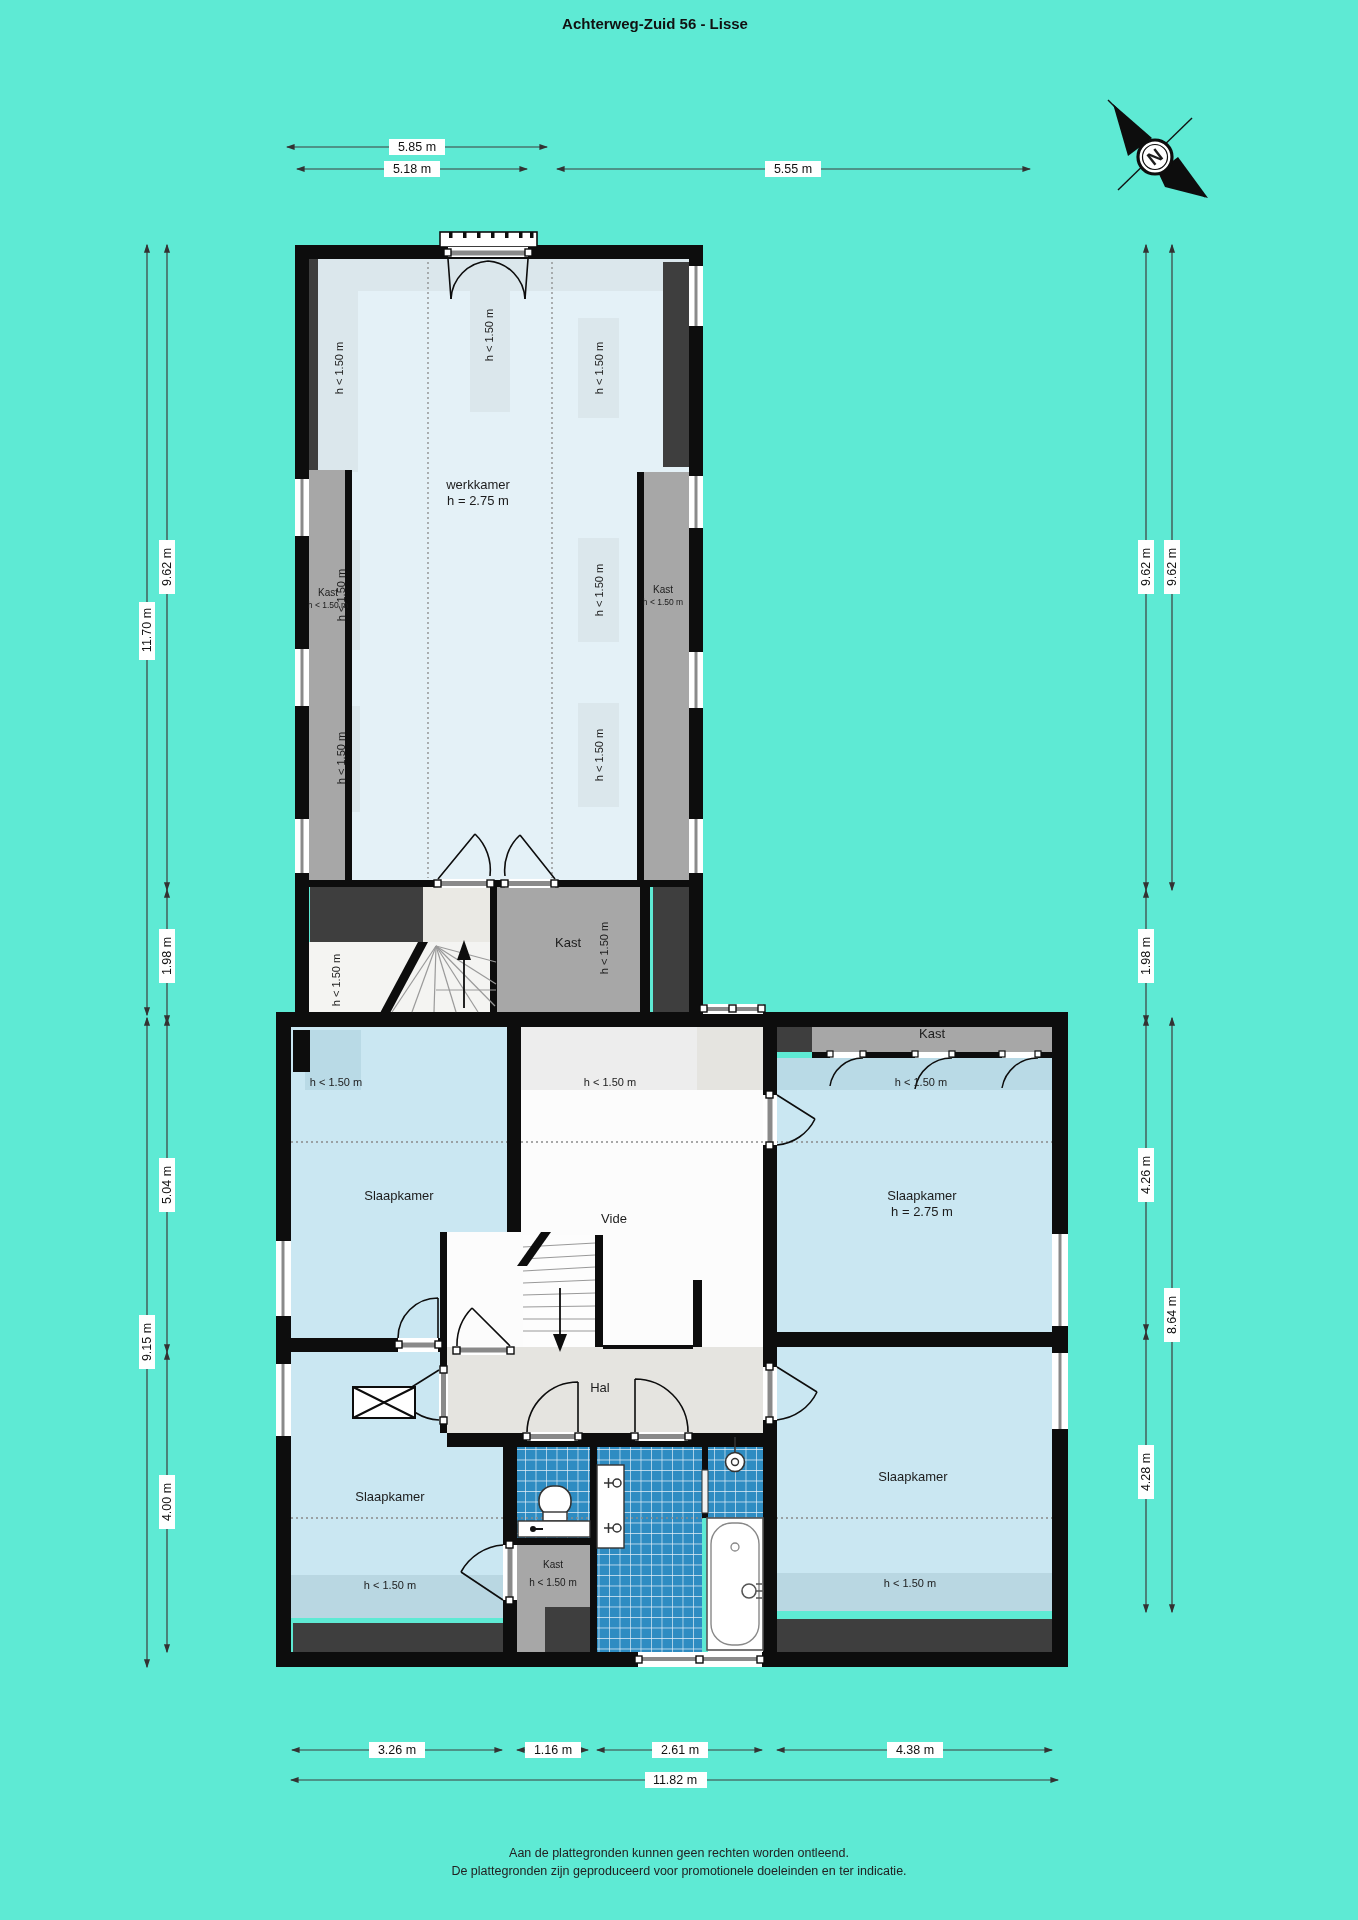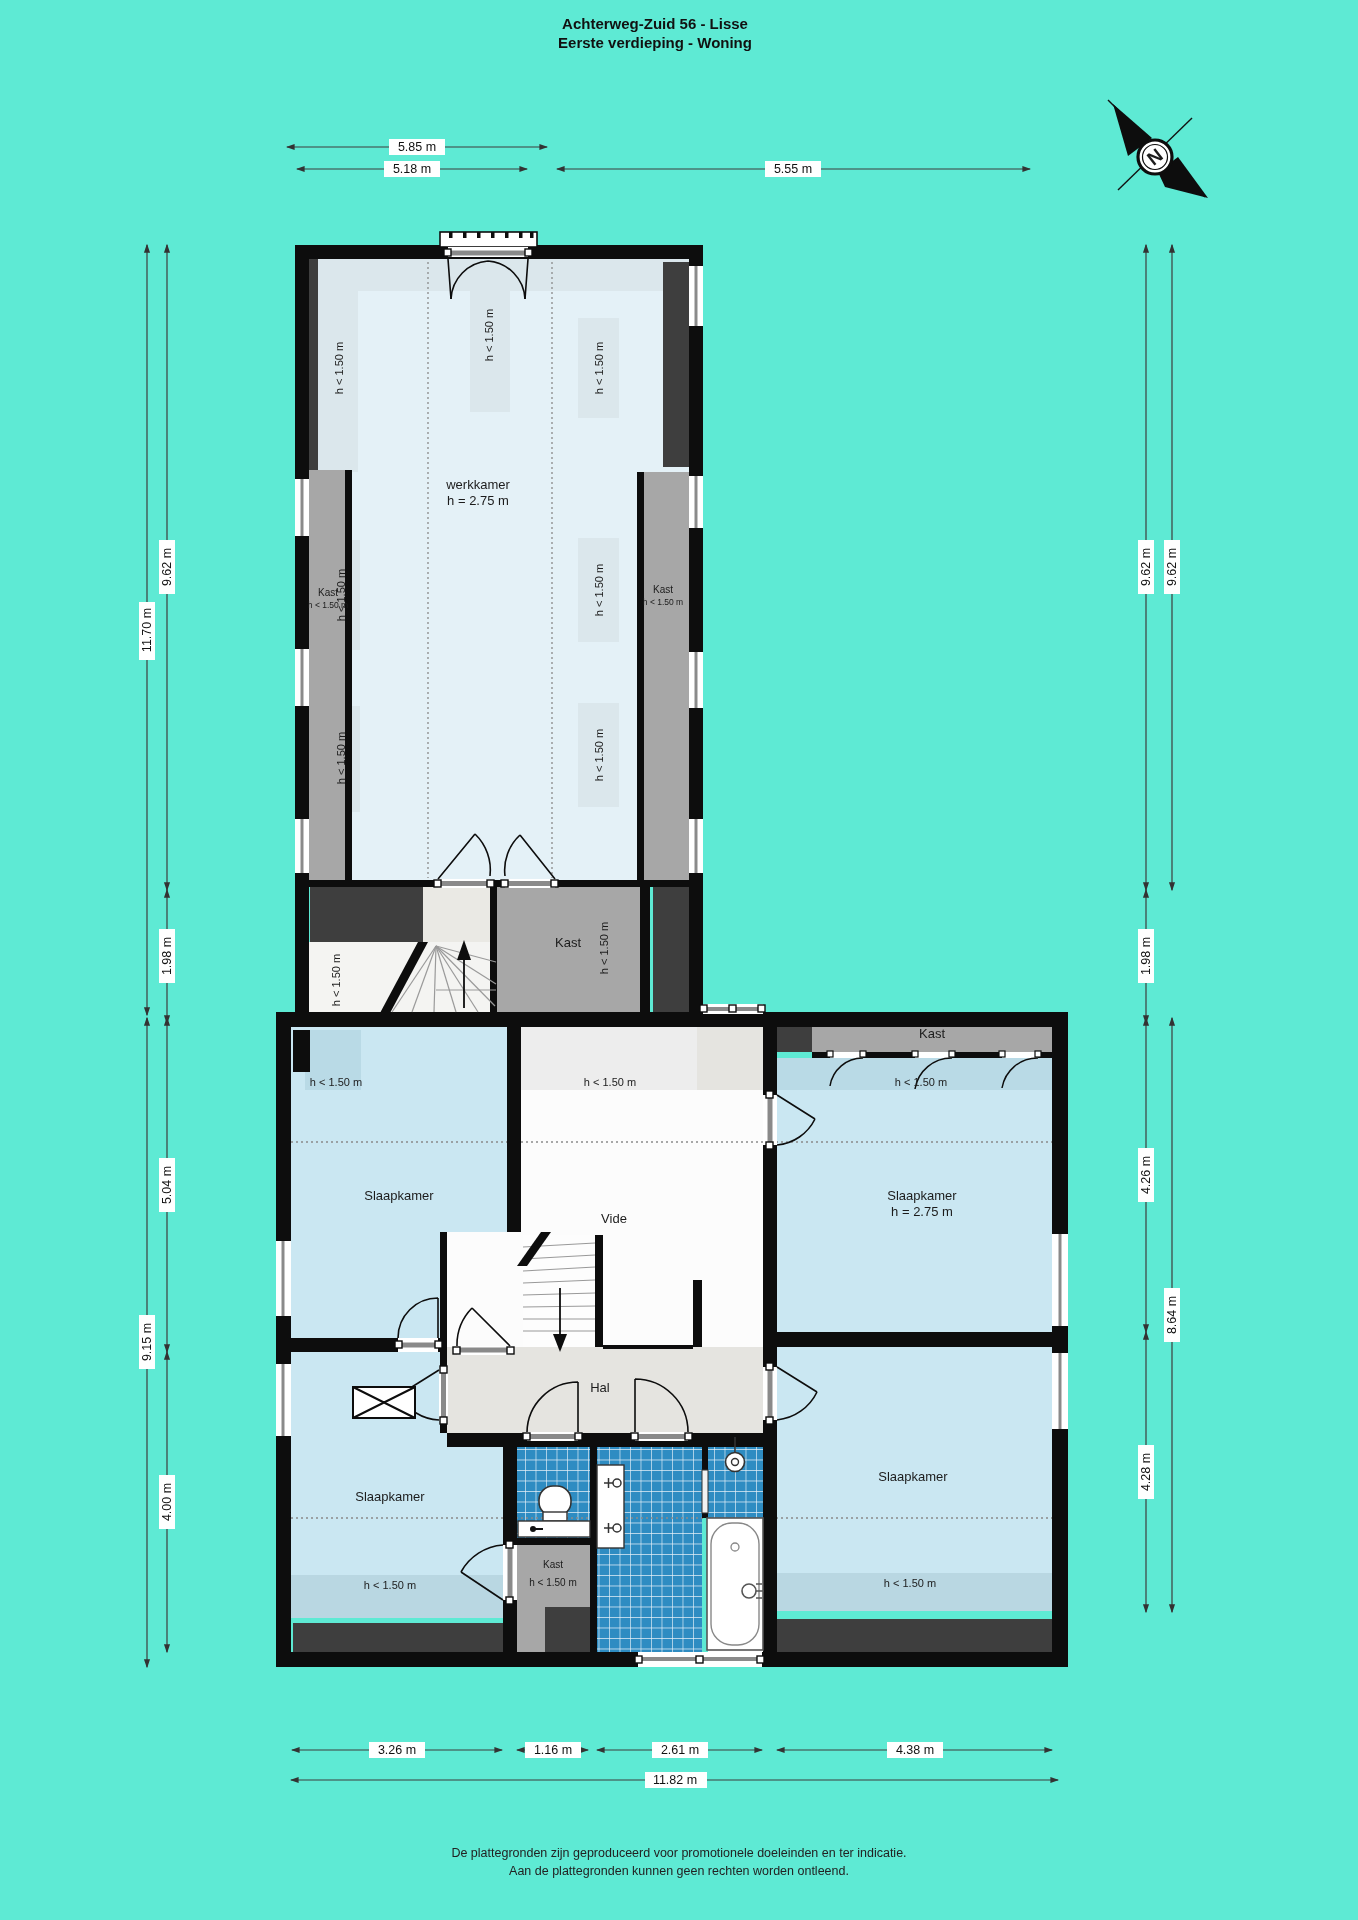--- a/index.html
+++ b/index.html
@@ -16,21 +16,20 @@
   .micro-lbl{font-size:8.5px;}
   .dim-lbl{font-size:12.5px;fill:#111;}
 </style>
 </head>
 <body>
 
 <div id="page">
 
   <div id="title">
     <div>Achterweg-Zuid 56 - Lisse</div>
-    <div>Eerste verdieping - Woning</div>
   </div>
 
   <svg width="1358" height="1920" viewBox="0 0 1358 1920">
     <defs>
       <pattern id="tiles" width="10.5" height="10.5" patternUnits="userSpaceOnUse">
         <rect width="10.5" height="10.5" fill="#2e8cc2"></rect>
         <path d="M0,0 H10.5 M0,0 V10.5" stroke="#e7f2f9" stroke-width="1.3" fill="none"></path>
       </pattern>
       <marker id="arr" viewBox="0 0 10 10" refX="8.5" refY="5" markerWidth="7.5" markerHeight="7.5" orient="auto-start-reverse">
         <path d="M0,1.6 L10,5 L0,8.4 Z" fill="#333"></path>
@@ -538,16 +537,16 @@
       <text class="room-lbl" x="390" y="1501" text-anchor="middle">Slaapkamer</text>
       <text class="room-lbl" x="913" y="1481" text-anchor="middle">Slaapkamer</text>
       <text class="small-lbl" x="390" y="1589" text-anchor="middle">h &lt; 1.50 m</text>
       <text class="small-lbl" x="910" y="1587" text-anchor="middle">h &lt; 1.50 m</text>
       <text class="tiny-lbl" x="553" y="1568" text-anchor="middle">Kast</text>
       <text class="tiny-lbl" x="553" y="1586" text-anchor="middle">h &lt; 1.50 m</text>
     </g>
   </svg>
 
   <div id="footer">
+    <div>Aan de plattegronden kunnen geen rechten worden ontleend.</div>
     <div>De plattegronden zijn geproduceerd voor promotionele doeleinden en ter indicatie.</div>
-    <div>Aan de plattegronden kunnen geen rechten worden ontleend.</div>
   </div>
 </div>
 
 </body></html>

